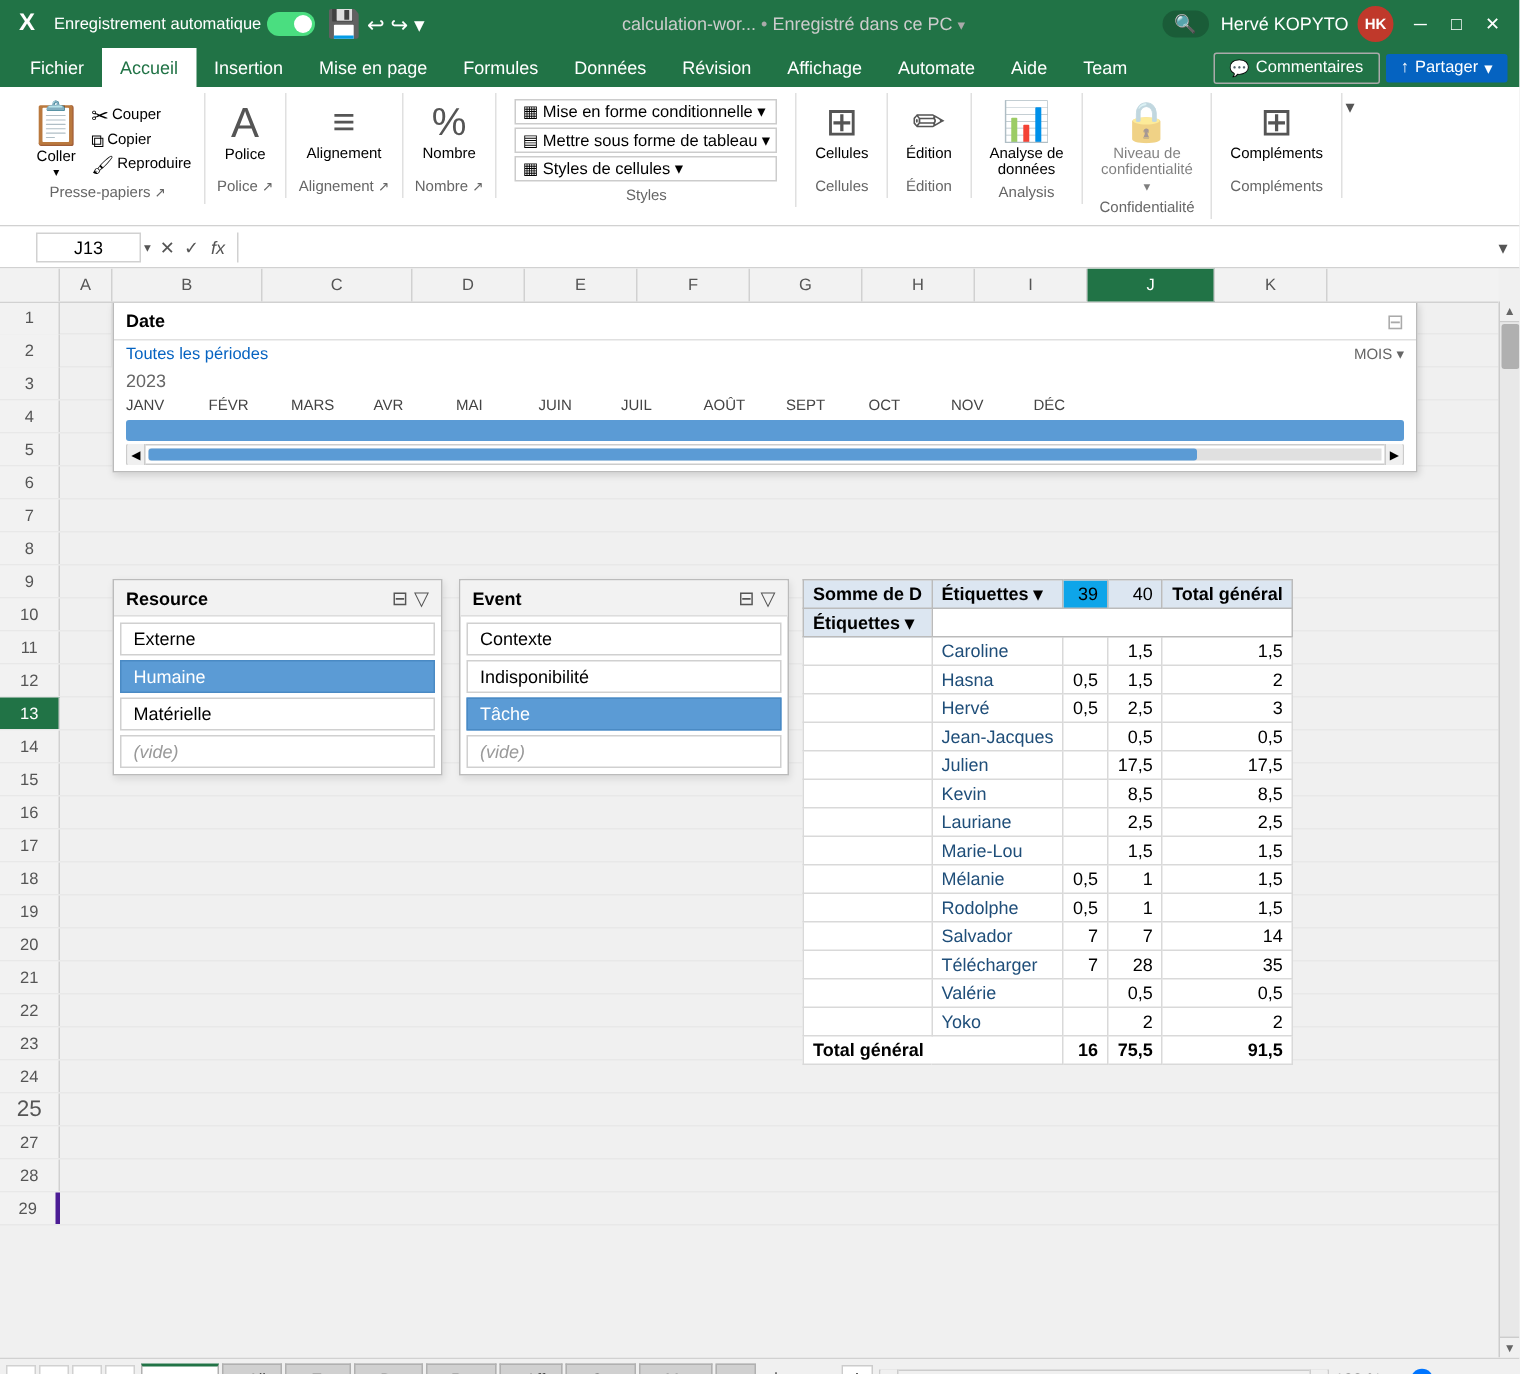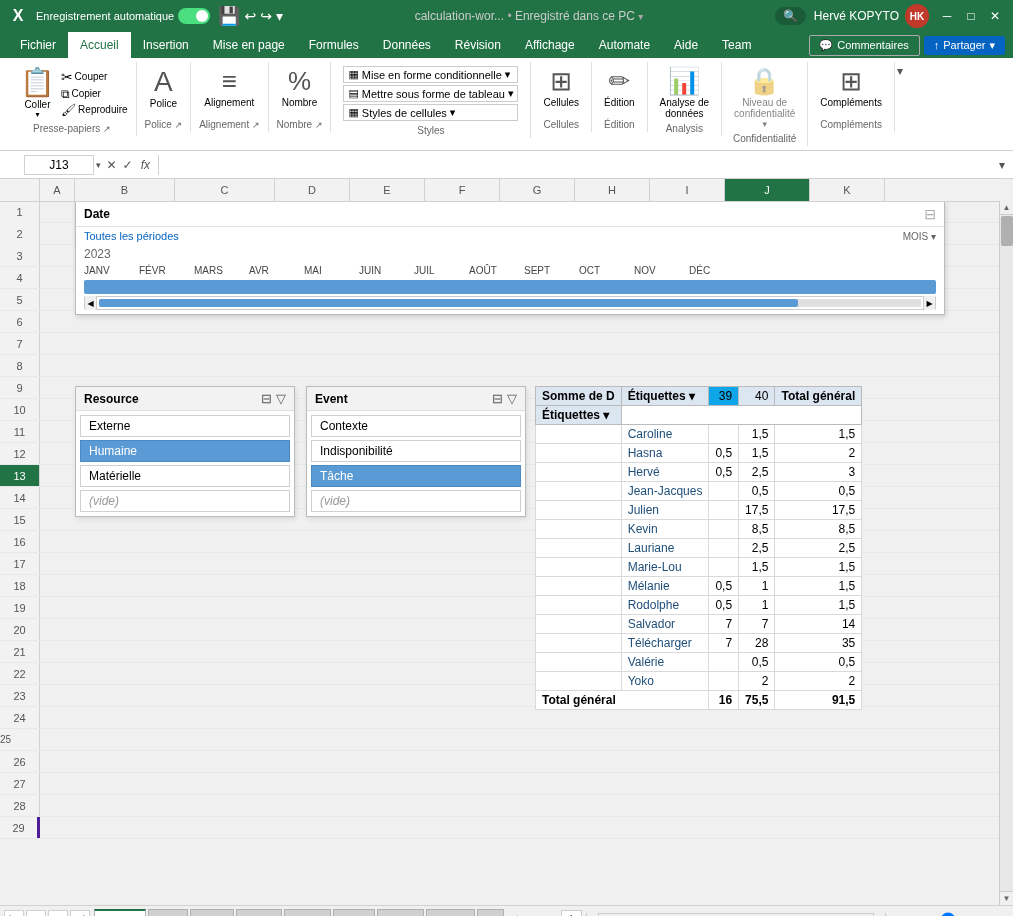--- a/index.html
+++ b/index.html
@@ -352,25 +352,21 @@
         </div>
         <div style="display: flex; border-bottom: 1px solid rgb(232, 232, 232); height: 22px;">
           <div style="width:40px;min-width:40px;background:#f2f2f2;border-right:1px solid #d1d1d1;text-align:center;line-height:22px;font-size:11px;color:#555;">23</div>
           <div style="flex:1;"></div>
         </div>
         <div style="display: flex; border-bottom: 1px solid rgb(232, 232, 232); height: 22px;">
           <div style="width:40px;min-width:40px;background:#f2f2f2;border-right:1px solid #d1d1d1;text-align:center;line-height:22px;font-size:11px;color:#555;">24</div>
           <div style="flex:1;"></div>
         </div>
         <div style="display: flex; border-bottom: 1px solid rgb(232, 232, 232); height: 22px;">
-          <div style="width:40px;min-width:40px;background:#f2f2f2;border-right:1px solid #d1d1d1;text-align:left;line-height:22px;font-size:10px;color:#555;">25</div>
-          <div style="flex:1;"></div>
-        </div>
-        <div style="display: flex; border-bottom: 1px solid rgb(232, 232, 232); height: 22px;">
-          <div style="width:40px;min-width:40px;background:#f2f2f2;border-right:1px solid #d1d1d1;text-align:center;line-height:22px;font-size:11px;color:#555;">26</div>
+          <div style="width:40px;min-width:40px;background:#f2f2f2;border-right:1px solid #d1d1d1;text-align:center;line-height:22px;font-size:15px;color:#555;">25</div>
           <div style="flex:1;"></div>
         </div>
         <div style="display: flex; border-bottom: 1px solid rgb(232, 232, 232); height: 22px;">
           <div style="width:40px;min-width:40px;background:#f2f2f2;border-right:1px solid #d1d1d1;text-align:center;line-height:22px;font-size:11px;color:#555;">27</div>
           <div style="flex:1;"></div>
         </div>
         <div style="display: flex; border-bottom: 1px solid rgb(232, 232, 232); height: 22px;">
           <div style="width:40px;min-width:40px;background:#f2f2f2;border-right:1px solid #d1d1d1;text-align:center;line-height:22px;font-size:11px;color:#555;">28</div>
           <div style="flex:1;"></div>
         </div>

